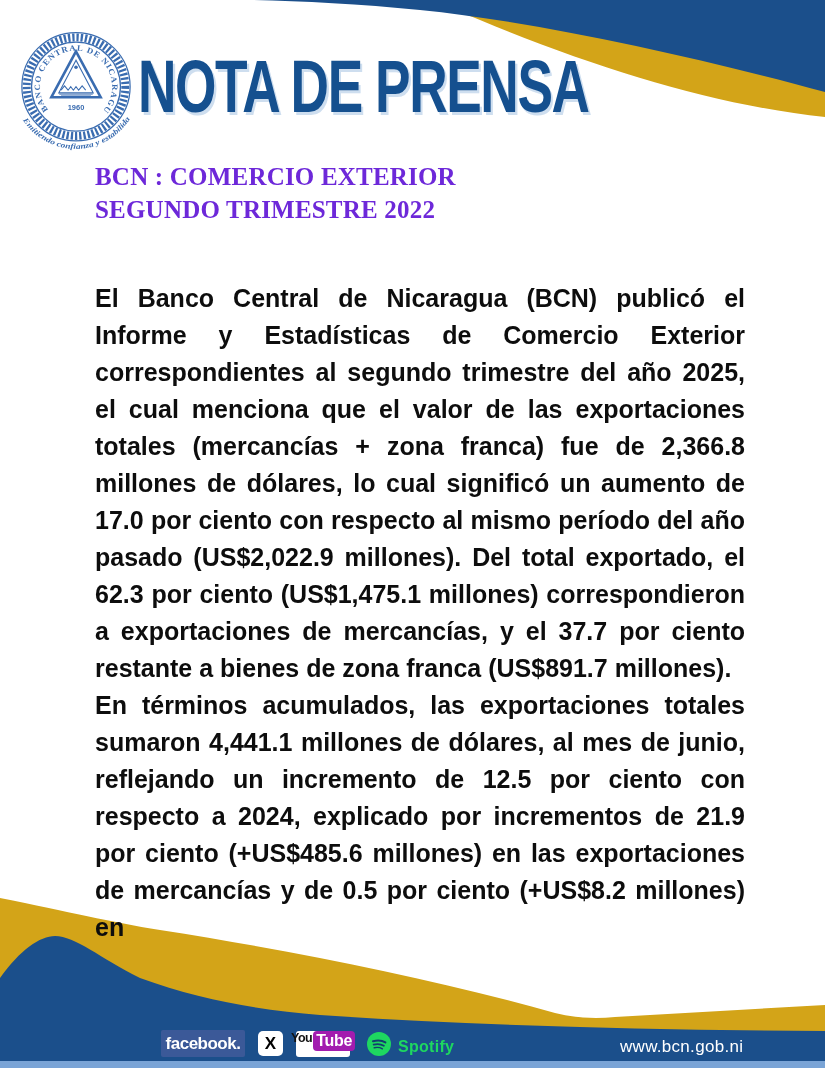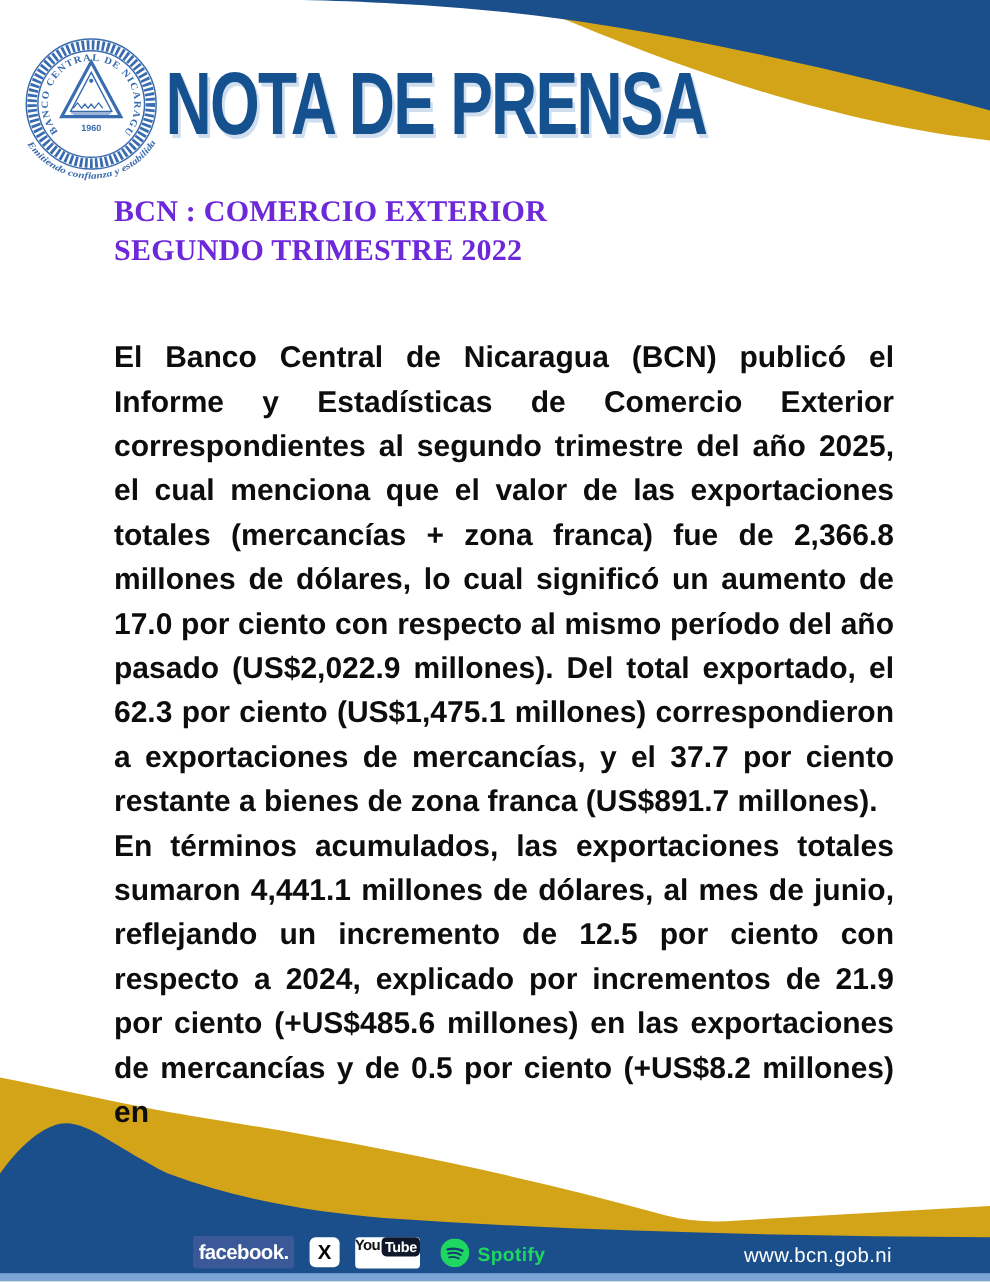--- a/index.html
+++ b/index.html
@@ -53,22 +53,22 @@
     width:25px;height:25px;background:#fff;border-radius:5px;
     display:flex;align-items:center;justify-content:center;
     color:#000;font-weight:900;font-size:17px;
   }
   .yt-badge{
     width:54px;height:26px;background:#fff;border-radius:3px;
     display:flex;align-items:flex-start;justify-content:center;gap:1px;
   }
   .yt-you{color:#111;font-weight:700;font-size:12.5px;letter-spacing:-.5px;}
   .yt-tube{
-    background:#0f172a;border-radius:4px;padding:1px 3px;
-    color:#fff;font-weight:700;font-size:12px;letter-spacing:-.3px;
+    background:#a21caf;border-radius:4px;padding:1px 3px;
+    color:#fff;font-weight:700;font-size:16px;letter-spacing:-.3px;
   }
   .spotify{display:flex;align-items:flex-end;gap:7px;margin-left:4px;}
   .spotify-label{color:#1ed760;font-weight:700;font-size:16px;letter-spacing:.3px;}
   .site-url{
     position:absolute;left:620px;top:1037px;
     color:#ffffff;font-size:17px;font-weight:400;letter-spacing:.3px;
   }
 </style>
 </head>
 <body>

